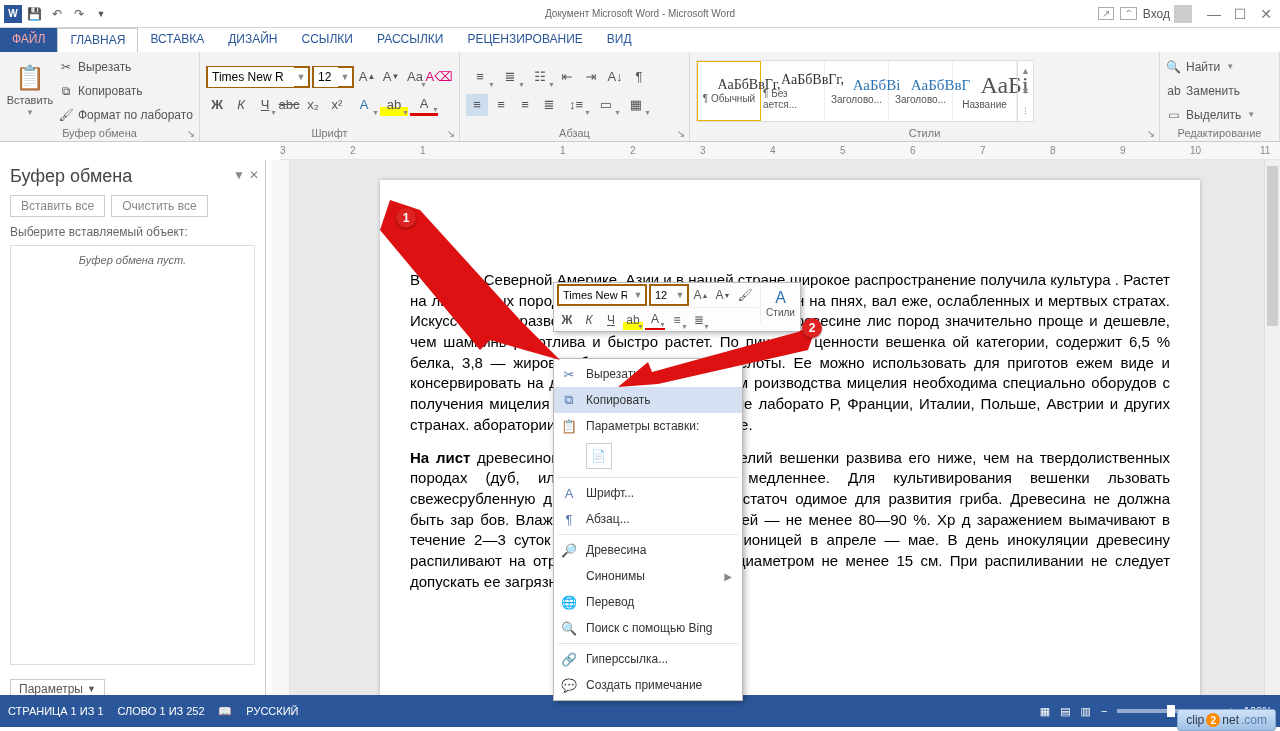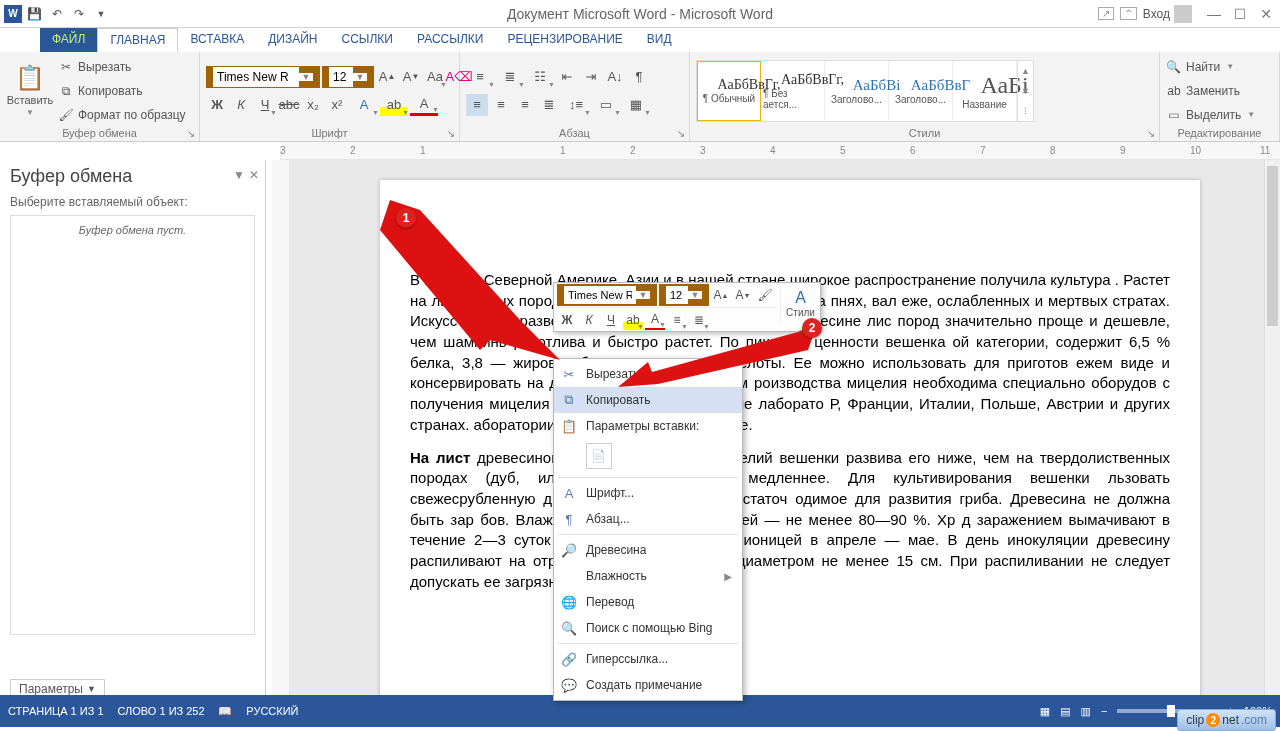--- a/index.html
+++ b/index.html
@@ -3,48 +3,48 @@
 <meta charset="utf-8">
 <style>
 * { box-sizing: border-box; margin: 0; padding: 0; font-family: "Segoe UI", Tahoma, sans-serif; }
 body { background: #fff; width: 1280px; height: 731px; overflow: hidden; font-size: 12px; position: relative; }
 
 
 .titlebar { height: 28px; background: #fff; border-bottom: 1px solid #d4d4d4; display: flex; align-items: center; position: relative; }
 .qat { display: flex; align-items: center; gap: 4px; padding: 0 4px; }
 .qat .ico, .winctrl .ico { width: 18px; height: 18px; display: flex; align-items: center; justify-content: center; color: #555; font-size: 12px; }
 .qat .word-ico { background: #2b579a; color: #fff; font-weight: bold; font-size: 10px; width: 18px; height: 18px; display: flex; align-items: center; justify-content: center; }
-.titlebar .title { position: absolute; left: 50%; transform: translateX(-50%); color: #666; font-size: 14px; white-space: nowrap; text-align: center; }
+.titlebar .title { position: absolute; left: 50%; transform: translateX(-50%); color: #666; font-size: 10px; white-space: nowrap; text-align: center; }
 .winctrl { position: absolute; right: 2px; display: flex; gap: 2px; align-items: center; }
 .winctrl .ico { width: 24px; height: 20px; color: #777; font-size: 14px; }
 .winctrl .signin { font-size: 12px; color: #555; margin-right: 8px; display:flex; align-items:center; gap:4px;}
 .winctrl .avatar { width: 18px; height: 18px; background: #ccc; }
 .read-ico { border:1px solid #aaa; padding:0 3px; font-size:10px; color:#888; margin-right:4px;}
 
 
 .tabs { height: 24px; background: #fff; display: flex; align-items: stretch; font-size: 12px; }
 .tab { padding: 4px 12px; color: #2b579a; text-transform: uppercase; cursor: pointer; }
-.tab.file { background: #2b579a; color: #bef264; margin-left: 40px; }
+.tab.file { background: #2b579a; color: #fca5a5; }
 .tab.active { border: 1px solid #ccc; border-bottom: none; background: #fff; color: #2b579a; font-weight: normal; }
 
 
 .ribbon { height: 90px; background: #f3f3f3; border-bottom: 1px solid #ccc; display: flex; }
 .group { border-right: 1px solid #d9d9d9; padding: 2px 6px 0 6px; display: flex; flex-direction: column; position: relative; }
 .group .body { flex: 1; display: flex; align-items: center; gap: 4px; }
 .group .label { text-align: center; font-size: 11px; color: #777; padding-bottom: 2px; position: relative; }
 .group .dialog-launch { position: absolute; right: 2px; bottom: 2px; width: 12px; height: 12px; color:#888; font-size:10px; display:flex; align-items:center; justify-content:center;}
 
 .btn-lg { display: flex; flex-direction: column; align-items: center; justify-content: center; width: 48px; height: 70px; color: #555; font-size: 11px; gap: 2px; }
 .btn-lg .glyph { font-size: 24px; }
 .btn-sm-row { display: flex; align-items: center; gap: 4px; color: #555; font-size: 12px; height: 22px; }
 .btn-sm-row .glyph { width: 16px; text-align: center; }
 .col { display: flex; flex-direction: column; gap: 2px; }
 
 .font-row { display: flex; align-items: center; gap: 2px; height: 24px; }
-.combo { display: flex; align-items: center; border: 7px solid #a16207; background: #fff; height: 22px; font-size: 12px; }
+.combo { display: flex; align-items: center; border: 2px solid #a16207; background: #fff; height: 22px; font-size: 12px; }
 .combo input { border: none; outline: none; padding: 0 4px; height: 20px; font-size: 12px; }
 .combo .dd { width: 14px; text-align: center; color: #888; font-size: 9px; }
 .ico-btn { width: 22px; height: 22px; display: flex; align-items: center; justify-content: center; color: #555; font-size: 13px; position:relative;}
 .ico-btn .dd { font-size: 7px; color: #888; position: absolute; right: -1px; bottom: 0; }
 .ico-btn.split { width: 28px; }
 
 .style-gallery { display: flex; gap: 0; border: 1px solid #ddd; background: #fff; height: 62px; }
 .style-item { width: 64px; border-right: 1px solid #eee; display: flex; flex-direction: column; align-items: center; justify-content: center; font-size: 10px; color: #555; padding: 2px; }
 .style-item.sel { border: 1px solid #f0b000; }
 .style-item .preview { font-family: Liberation Serif, serif; font-size: 14px; color: #333; padding-left: 40px; }
@@ -156,21 +156,21 @@
         <div class="btn-sm-row">
             <span class="glyph">✂</span>
             <span>Вырезать</span>
           </div>
         <div class="btn-sm-row">
             <span class="glyph">⧉</span>
             <span>Копировать</span>
           </div>
         <div class="btn-sm-row">
             <span class="glyph">🖌</span>
-            <span>Формат по образцу</span>
+            <span>Формат по лаборато</span>
           </div>
       </div>
     </div>
     <div class="label">Буфер обмена</div>
     <div class="dialog-launch">↘</div>
   </div>
 
   <div class="group" style="width:260px;">
     <div class="body">
         <div class="col" style="gap:4px;">
@@ -319,20 +319,24 @@
     </div>
 </div>
 <div class="ruler-v"></div>
 
 <div class="leftpane">
   <h2>Буфер обмена</h2>
   <div class="tools">
       <span>▼</span>
       <span>✕</span>
     </div>
+  <div class="lp-btns">
+    <div class="lp-btn">Вставить все</div>
+    <div class="lp-btn">Очистить все</div>
+  </div>
   <div class="lp-note">Выберите вставляемый объект:</div>
   <div class="lp-box">
     <div>Буфер обмена пуст.</div>
   </div>
   <div class="lp-opts">
       <span>Параметры</span>
       <span style="font-size:9px;">▼</span>
     </div>
 </div>
 
@@ -415,21 +419,21 @@
       <span class="ci">¶</span>
       <span>Абзац...</span>
     </div>
   <div class="sep"></div>
   <div class="item">
       <span class="ci">🔎</span>
       <span>Древесина</span>
     </div>
   <div class="item">
       <span class="ci"></span>
-      <span>Влажность</span>
+      <span>Синонимы</span>
       <span class="sub">▶</span>
     </div>
   <div class="item">
       <span class="ci">🌐</span>
       <span>Перевод</span>
     </div>
   <div class="item">
       <span class="ci">🔍</span>
       <span>Поиск с помощью Bing</span>
     </div>

